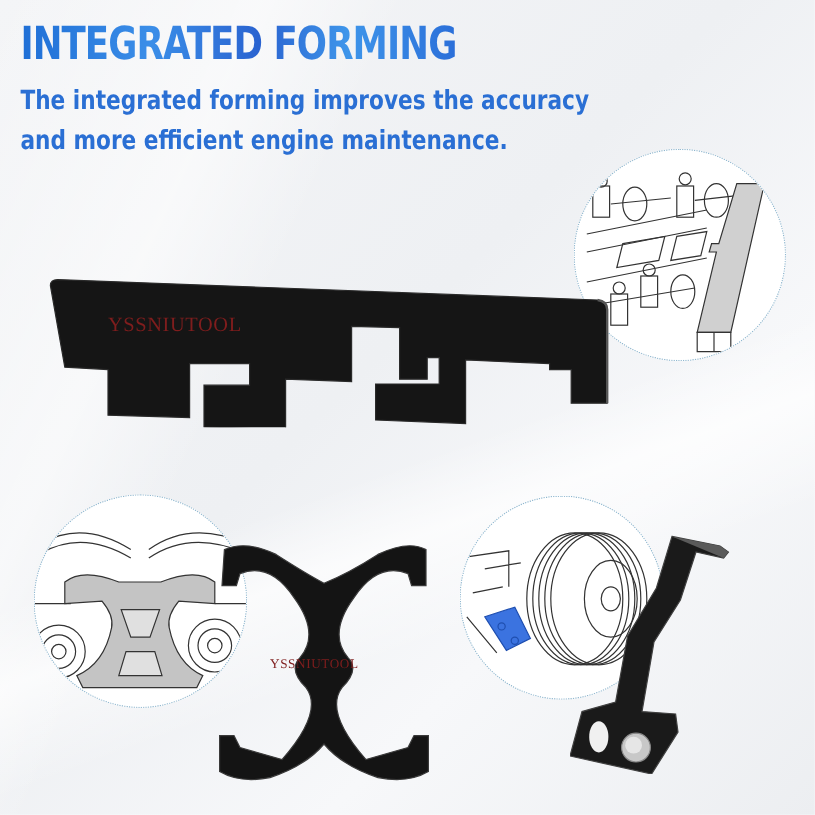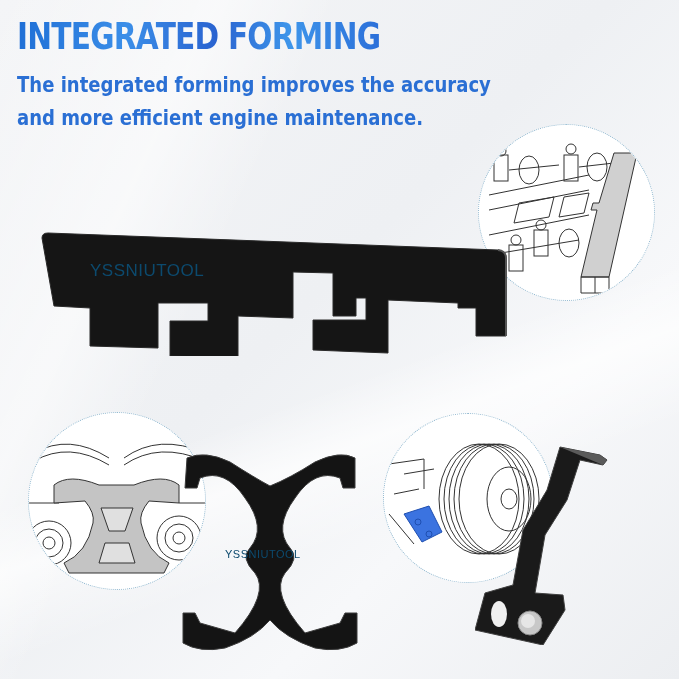--- a/index.html
+++ b/index.html
@@ -12,21 +12,21 @@
       linear-gradient(160deg, rgba(255,255,255,0) 55%, rgba(255,255,255,.7) 62%, rgba(255,255,255,0) 72%); }
   .headline { position:absolute; left:17px; top:14px; margin:0;
     font-family:"DejaVu Sans", sans-serif; font-weight:bold; font-size:38px; letter-spacing:-1px;
     transform: scaleX(0.78); transform-origin:left top;
     background: linear-gradient(90deg, #1f6fd6 0%, #3b8ee8 30%, #2a63d0 55%, #3e95ea 75%, #2b6fd9 100%);
     -webkit-background-clip:text; background-clip:text; color:transparent; white-space:nowrap; }
   .subtext { position:absolute; left:17px; top:68px; margin:0; color:#2a6fd4;
     font-family:"DejaVu Sans", sans-serif; font-weight:bold; font-size:22px; line-height:33px;
     transform: scaleX(0.82); transform-origin:left top; white-space:nowrap; }
   .callout { position:absolute; border-radius:50%; border:1px dotted #8fb7cf; background:#fff; overflow:hidden; }
-  .brand { position:absolute; color:#0c4a6e; font-family:Liberation Sans, sans-serif; letter-spacing:.5px; white-space:nowrap; }
+  .brand { position:absolute; color:#7f1d1d; font-family:Liberation Serif, serif; letter-spacing:.5px; white-space:nowrap; }
   svg { display:block; }
 </style>
 </head>
 <body>
 
 <div class="bg-sheen"></div>
 
 <h1 class="headline">INTEGRATED FORMING</h1>
 <div class="subtext">
   <div>The integrated forming improves the accuracy</div>

